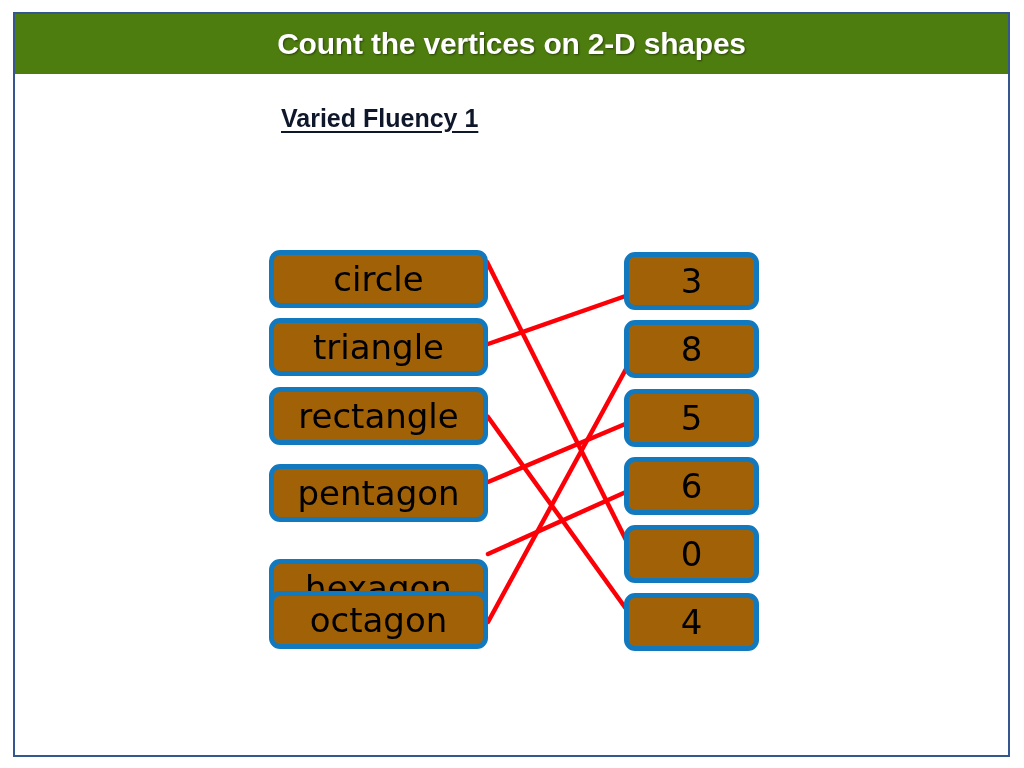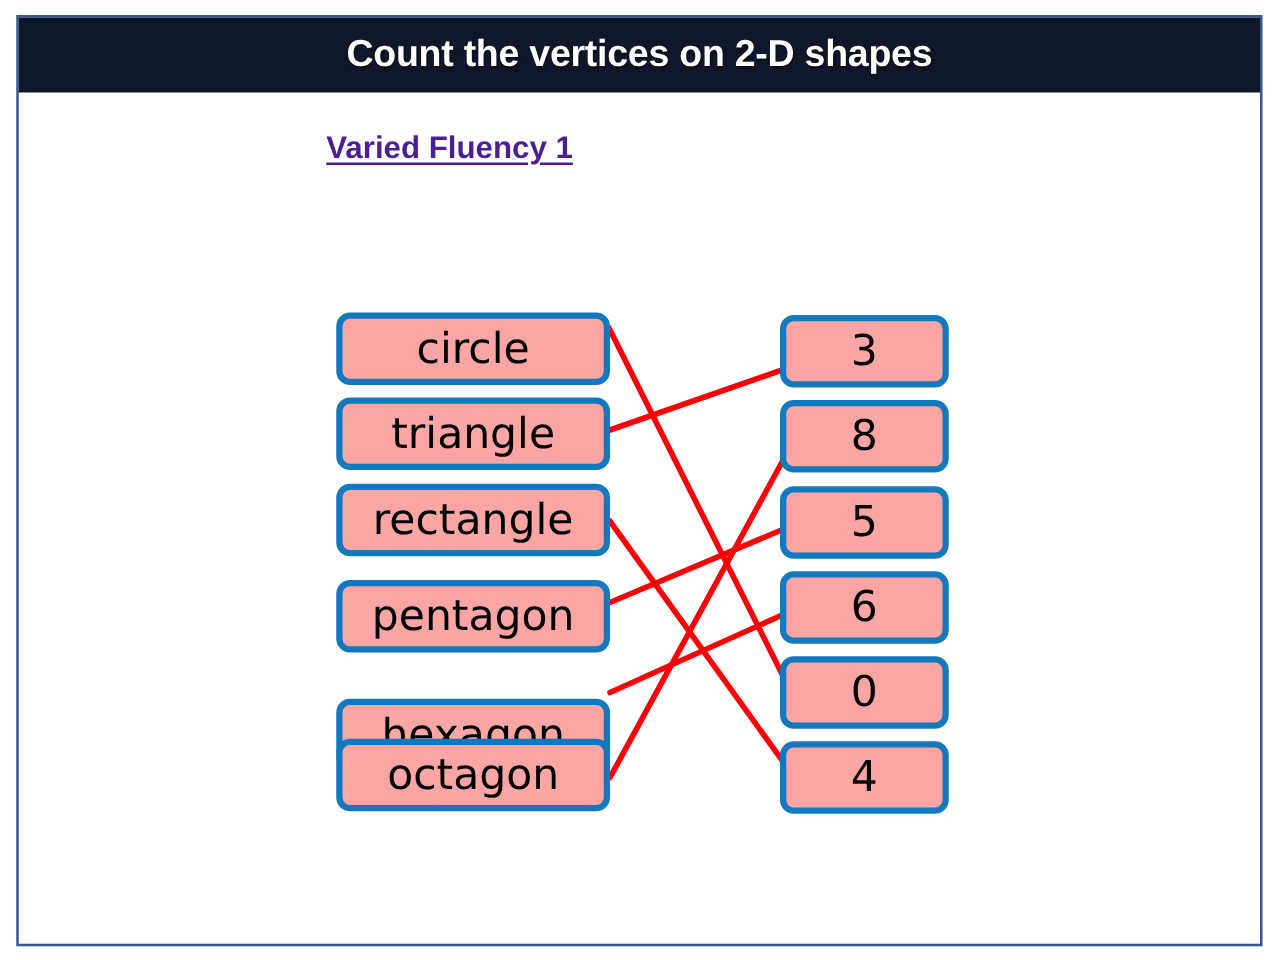--- a/index.html
+++ b/index.html
@@ -27,21 +27,21 @@
     background: #ffffff;
   }
 
   
   #title-banner {
     position: absolute;
     left: 0;
     top: 0;
     width: 100%;
     height: 60px;
-    background: #0f172a;
+    background: #4d7c0f;
     box-sizing: border-box;
   }
   #title-text {
     position: absolute;
     left: 0;
     right: 0;
     top: 50%;
     transform: translateY(-50%);
     text-align: center;
     color: #ffffff;
@@ -57,26 +57,26 @@
   #content {
     position: absolute;
     left: 0;
     top: 60px;
     right: 0;
     bottom: 0;
   }
 
   #section-heading {
     position: absolute;
-    left: 246px;
+    left: 266px;
     top: 30px;
     font-family: "Liberation Sans", sans-serif;
     font-weight: bold;
     font-size: 25px;
-    color: #4c1d95;
+    color: #0f172a;
     text-decoration: underline;
     text-underline-offset: 4px;
     white-space: nowrap;
   }
 
   #instruction {
     position: absolute;
     left: 180px;
     top: 63px;
     width: 640px;
@@ -92,21 +92,21 @@
     position: absolute;
     left: 0;
     top: 0;
     width: 997px;
     height: 685px;
   }
 
   .match-box {
     position: absolute;
     box-sizing: border-box;
-    background: #fca5a5;
+    background: #a16207;
     border: 5px solid #1279be;
     border-radius: 11px;
     height: 58px;
     display: flex;
     align-items: center;
     justify-content: center;
     color: #000000;
     font-family: "DejaVu Sans", sans-serif;
   }
   .shape-box {

